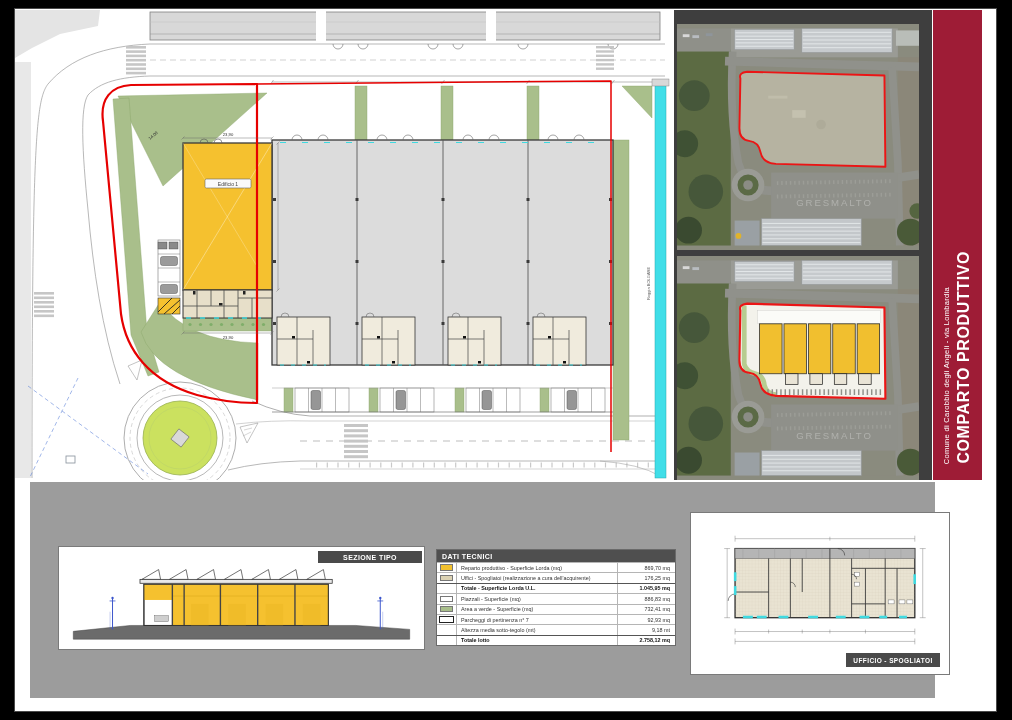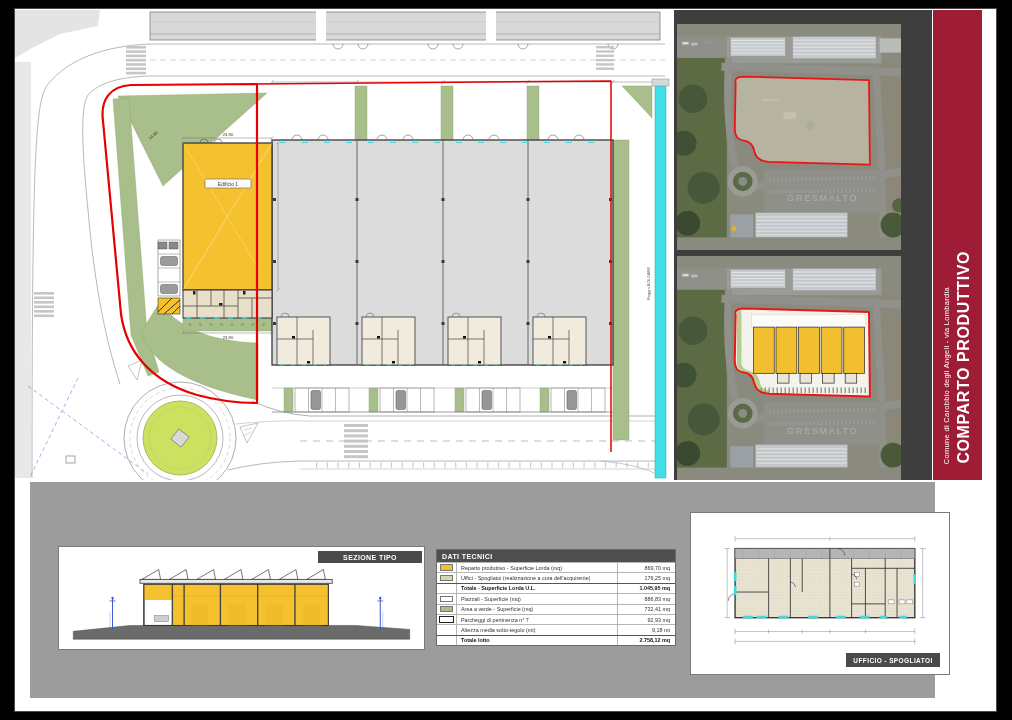--- a/index.html
+++ b/index.html
@@ -9,21 +9,21 @@
   .sheet { position:absolute; left:14px; top:8px; width:983px; height:704px;
            background:#fff; border:1px solid #4a4a4a; }
   .abs { position:absolute; }
 
   
   .plan { left:15px; top:10px; width:657px; height:470px; background:#fff; }
   .plan svg { display:block; width:100%; height:100%; }
 
   
   .photos { left:674px; top:10px; width:258px; height:470px; background:#3E3E3E; }
-  .photo { position:absolute; left:3px; width:224px; background:#8A8B7E; }
+  .photo { position:absolute; left:3px; width:242px; background:#8A8B7E; }
   .photo svg { display:block; width:100%; height:100%; }
   .photo1 { top:14px;  height:226px; }
   .photo2 { top:246px; height:224px; }
 
   
   .banner { left:933px; top:10px; width:49px; height:470px; background:#9E1C36;
             display:flex; flex-direction:row; justify-content:center; align-items:flex-end;
             gap:4px; padding-bottom:16px; }
   .banner-sub   { writing-mode:vertical-rl; transform:rotate(180deg); color:#fff;
                   font-size:7.5px; letter-spacing:.3px; white-space:nowrap; }

